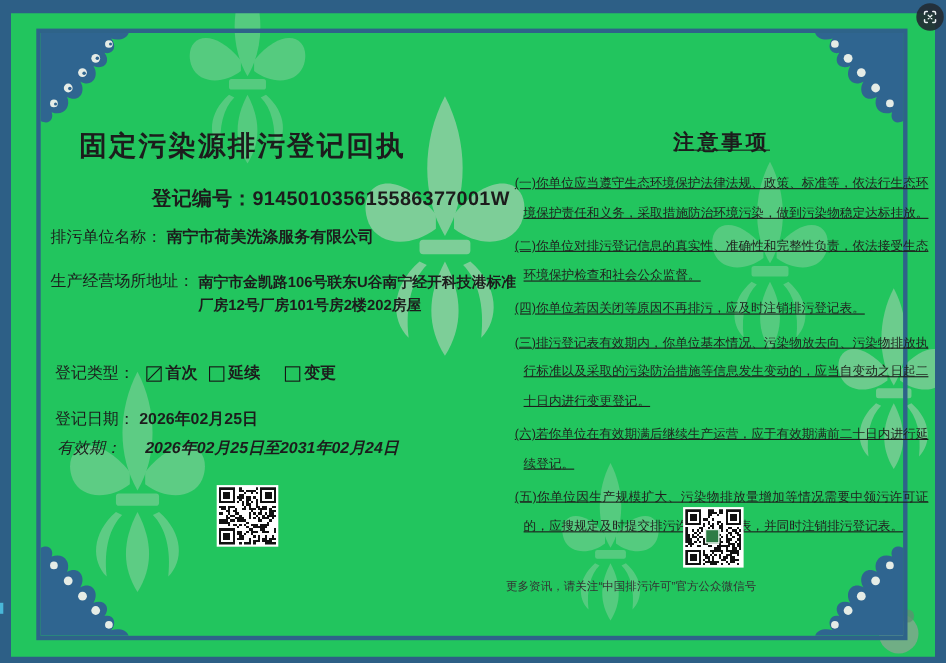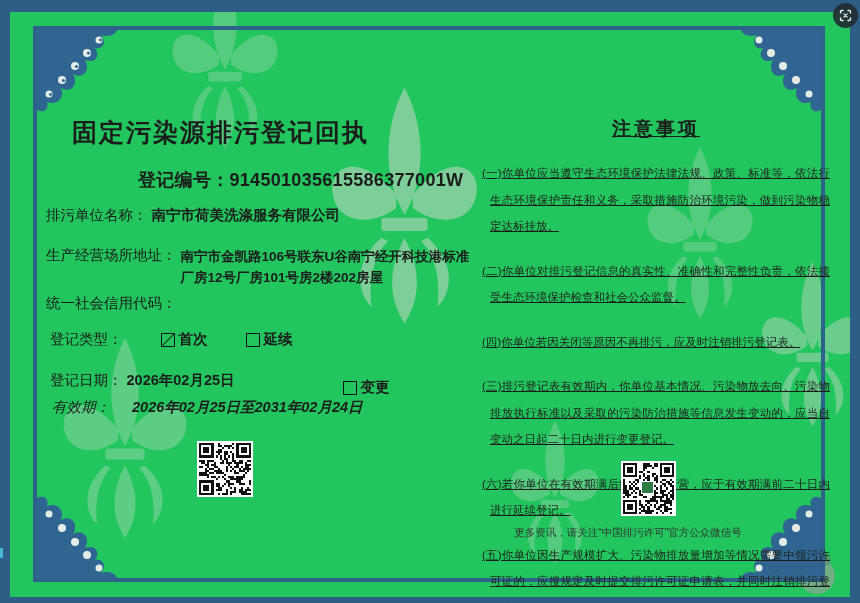--- a/index.html
+++ b/index.html
@@ -23,38 +23,38 @@
   .title{position:absolute;left:72px;top:116px;font-size:25px;font-weight:700;letter-spacing:2px;}
   .regno{position:absolute;left:138px;top:168px;font-size:18px;font-weight:700;letter-spacing:.3px;}
   .row{position:absolute;display:flex;align-items:flex-start;font-size:14.5px;}
   .row .lab{white-space:nowrap;font-weight:400;}
   .row .val{font-weight:700;margin-left:4px;}
   .r-name{left:46px;top:206px;}
   .r-addr{left:46px;top:246px;}
   .r-addr .val{width:302px;font-size:13.5px;line-height:21px;}
   .r-code{left:46px;top:294px;}
   .r-code .val{letter-spacing:.5px;margin-left:8px;}
-  .r-type{left:50px;top:330px;gap:28px;}
+  .r-type{left:50px;top:330px;}
   .r-date{left:50px;top:371px;}
   .r-date .val{}
   .r-valid{left:52px;top:398px;font-style:italic;}
   .r-valid .val{margin-left:22px;}
   .cbopt{display:inline-flex;align-items:center;margin-left:10px;font-weight:700;}
   .cbopt:first-of-type{margin-left:6px;}
-  .cbopt.gap{margin-left:22px;margin-top:48px;}
+  .cbopt.gap{margin-left:22px;}
   .cb{display:inline-block;width:12px;height:12px;border:1.6px solid #141414;margin-right:4px;
       position:relative;box-sizing:content-box;}
   .cb.checked::after{content:"";position:absolute;left:-2px;top:5px;width:17px;
       border-top:1.6px solid #141414;transform:rotate(-45deg);}
   
   .notes{position:absolute;left:464px;top:116px;width:384px;text-decoration:underline;}
   .notes h2{margin:0 0 12px 0;text-align:center;font-size:19px;letter-spacing:3px;font-weight:700;}
-  .notes p{margin:18px;font-size:11.5px;line-height:26.5px;text-align:justify;color:#20241f;
+  .notes p{margin:4px;font-size:11.5px;line-height:26.5px;text-align:justify;color:#20241f;
       padding-left:8px;text-indent:-8px;}
-  .footer-note{position:absolute;left:436px;top:526px;width:384px;text-align:center;
+  .footer-note{position:absolute;left:460px;top:526px;width:384px;
       font-size:10.5px;color:#333;}
   
   .qrbox{position:absolute;background:#fff;padding:2px;}
   .qr-left{left:197px;top:441px;width:52px;height:52px;}
   .qr-right{left:621px;top:461px;width:51px;height:51px;}
   .qr svg{display:block;width:100%;height:100%;}
   .qr-logo{position:absolute;left:50%;top:50%;width:13px;height:13px;margin:-7.5px 0 0 -7.5px;
       background:#2e7d46;border:1px solid #fff;box-sizing:border-box;}
   
   .scan-btn{position:absolute;left:833px;top:3px;width:25px;height:25px;border-radius:50%;
@@ -156,21 +156,20 @@
 
     <div class="row r-name">
       <span class="lab">排污单位名称：</span>
       <span class="val">南宁市荷美洗涤服务有限公司</span>
     </div>
     <div class="row r-addr">
       <span class="lab">生产经营场所地址：</span>
       <span class="val">南宁市金凯路106号联东U谷南宁经开科技港标准厂房12号厂房101号房2楼202房屋</span>
     </div>
     <div class="row r-code">
-      <span class="lab">统一社会信用代码：</span>
     </div>
 
     <div class="row r-type">
       <span class="lab">登记类型：</span>
       <span class="cbopt">
         <span class="cb checked"></span>
         <span>首次</span>
       </span>
       <span class="cbopt">
         <span class="cb"></span>

